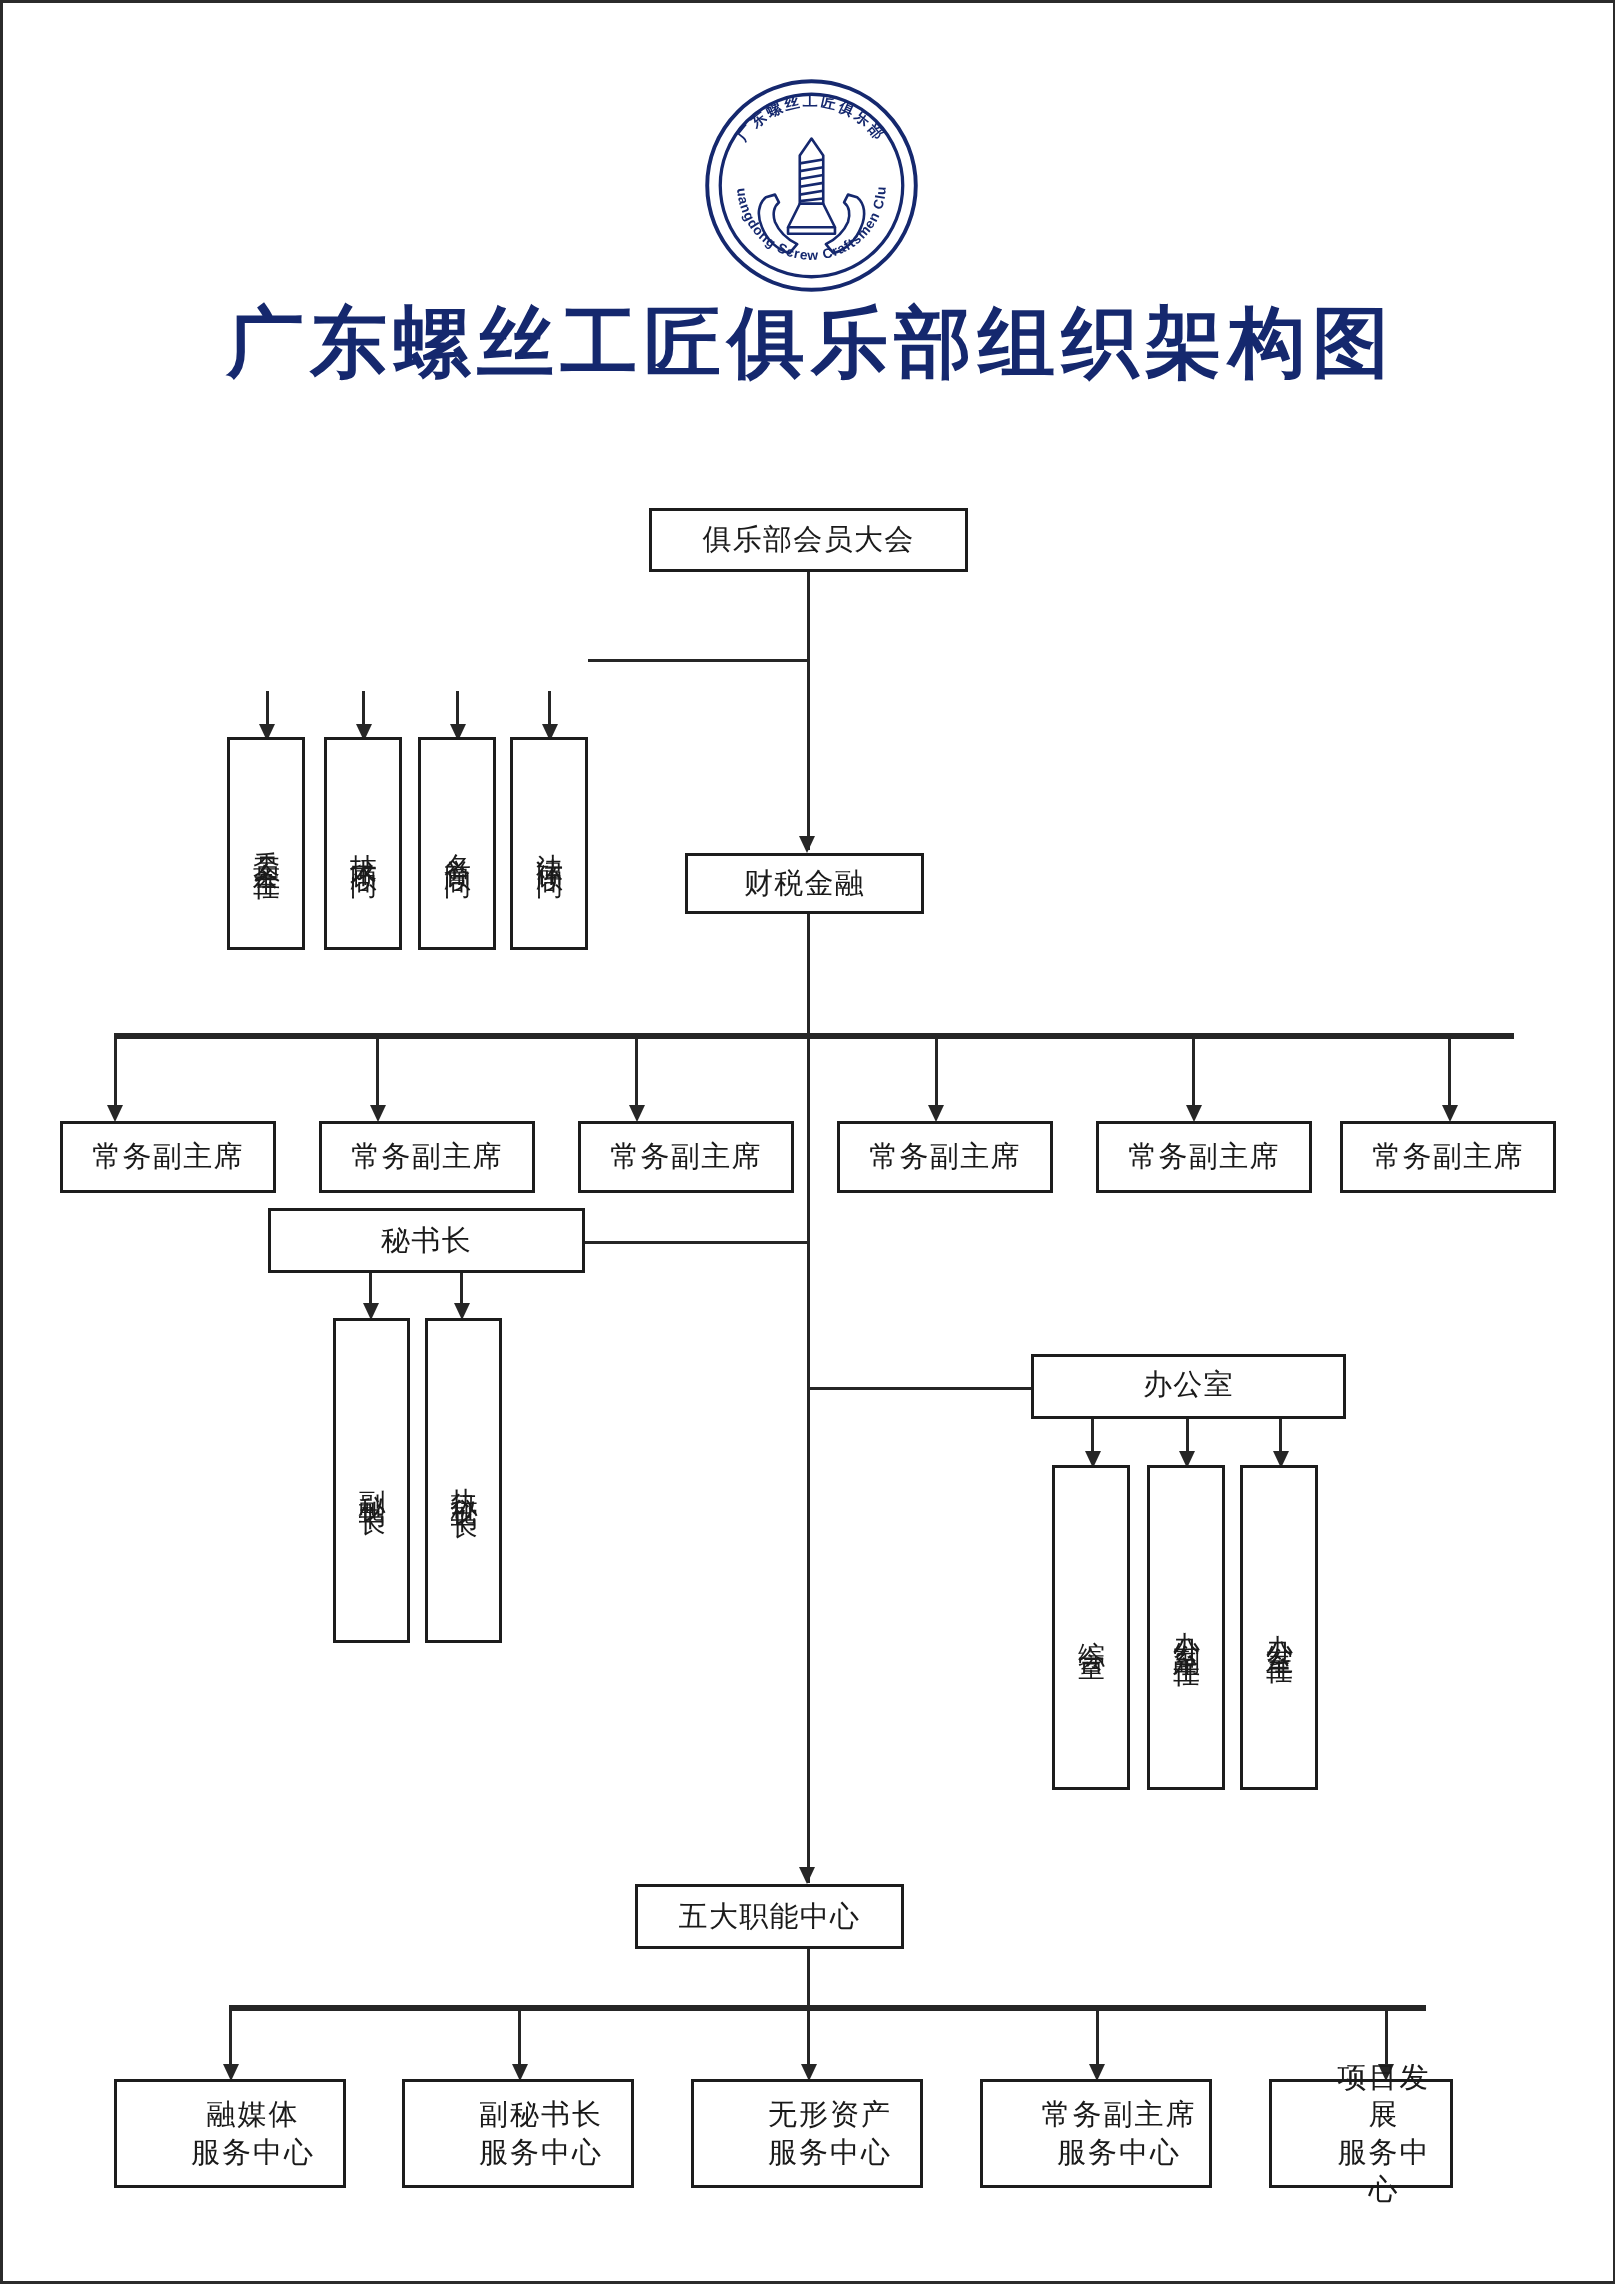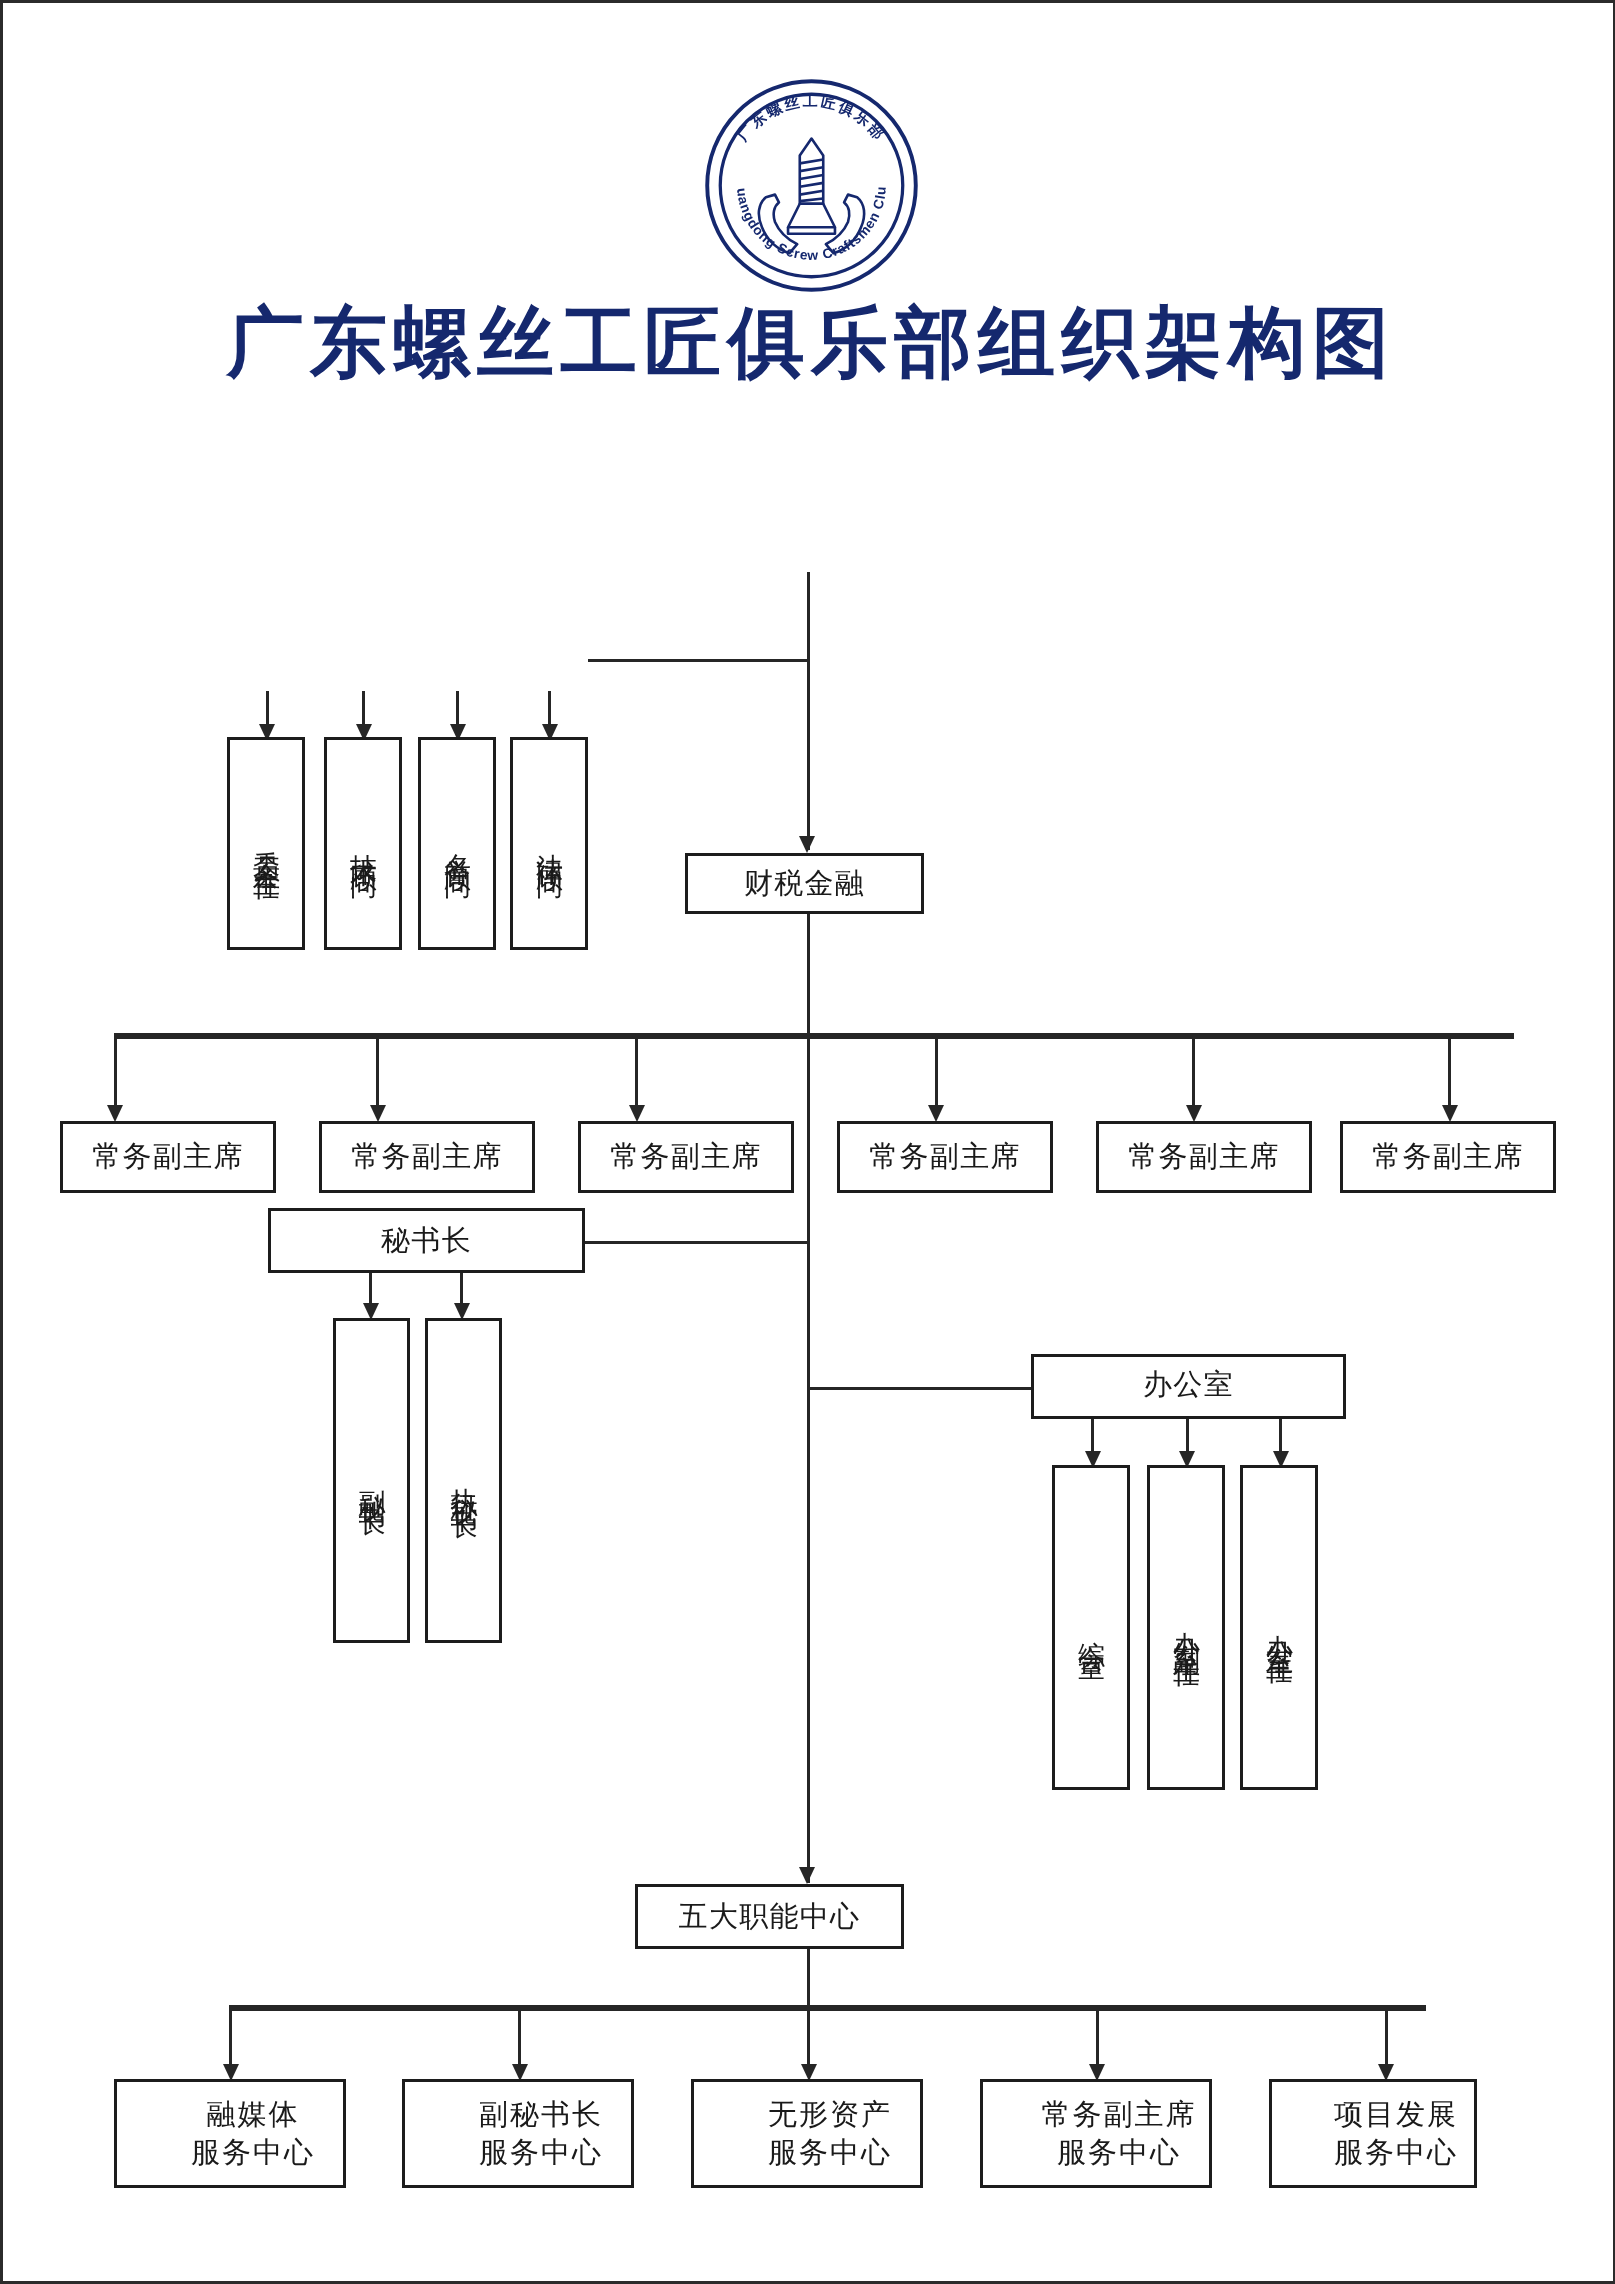--- a/index.html
+++ b/index.html
@@ -124,20 +124,23 @@
                  L112,182 Z"></path>
         <path d="M238,186 C250,196 252,214 244,232 C236,252 220,266 202,272
                  L190,258 C206,250 218,238 224,224 C228,212 226,200 218,194
                  L224,182 Z"></path>
       </g>
     </svg>
   </div>
 
   <div class="chart-title">广东螺丝工匠俱乐部组织架构图</div>
 
+  <div class="node" style="left:646px; top:505px; width:319px; height:64px;">
+    <span class="label">俱乐部会员大会</span>
+  </div>
 
   <div class="ln v" style="left:804px; top:569px; height:278px;"></div>
   <div class="arrow" style="left:796px; top:833px;"></div>
 
   <div class="ln h" style="left:585px; top:656px; width:221px;"></div>
 
 
   <div class="ln v" style="left:263px; top:688px; height:40px;"></div>
   <div class="arrow" style="left:256px; top:721px;"></div>
 
@@ -285,21 +288,21 @@
     </span>
   </div>
 
   <div class="node two" style="left:977px; top:2076px; width:232px; height:109px;">
     <span class="label">
       <span>常务副主席</span><br>
       <span>服务中心</span>
     </span>
   </div>
 
-  <div class="node two" style="left:1266px; top:2076px; width:208px; height:109px;">
+  <div class="node two" style="left:1266px; top:2076px; width:184px; height:109px;">
     <span class="label">
       <span>项目发展</span><br>
       <span>服务中心</span>
     </span>
   </div>
 
 </div>
 
 
 </body></html>

